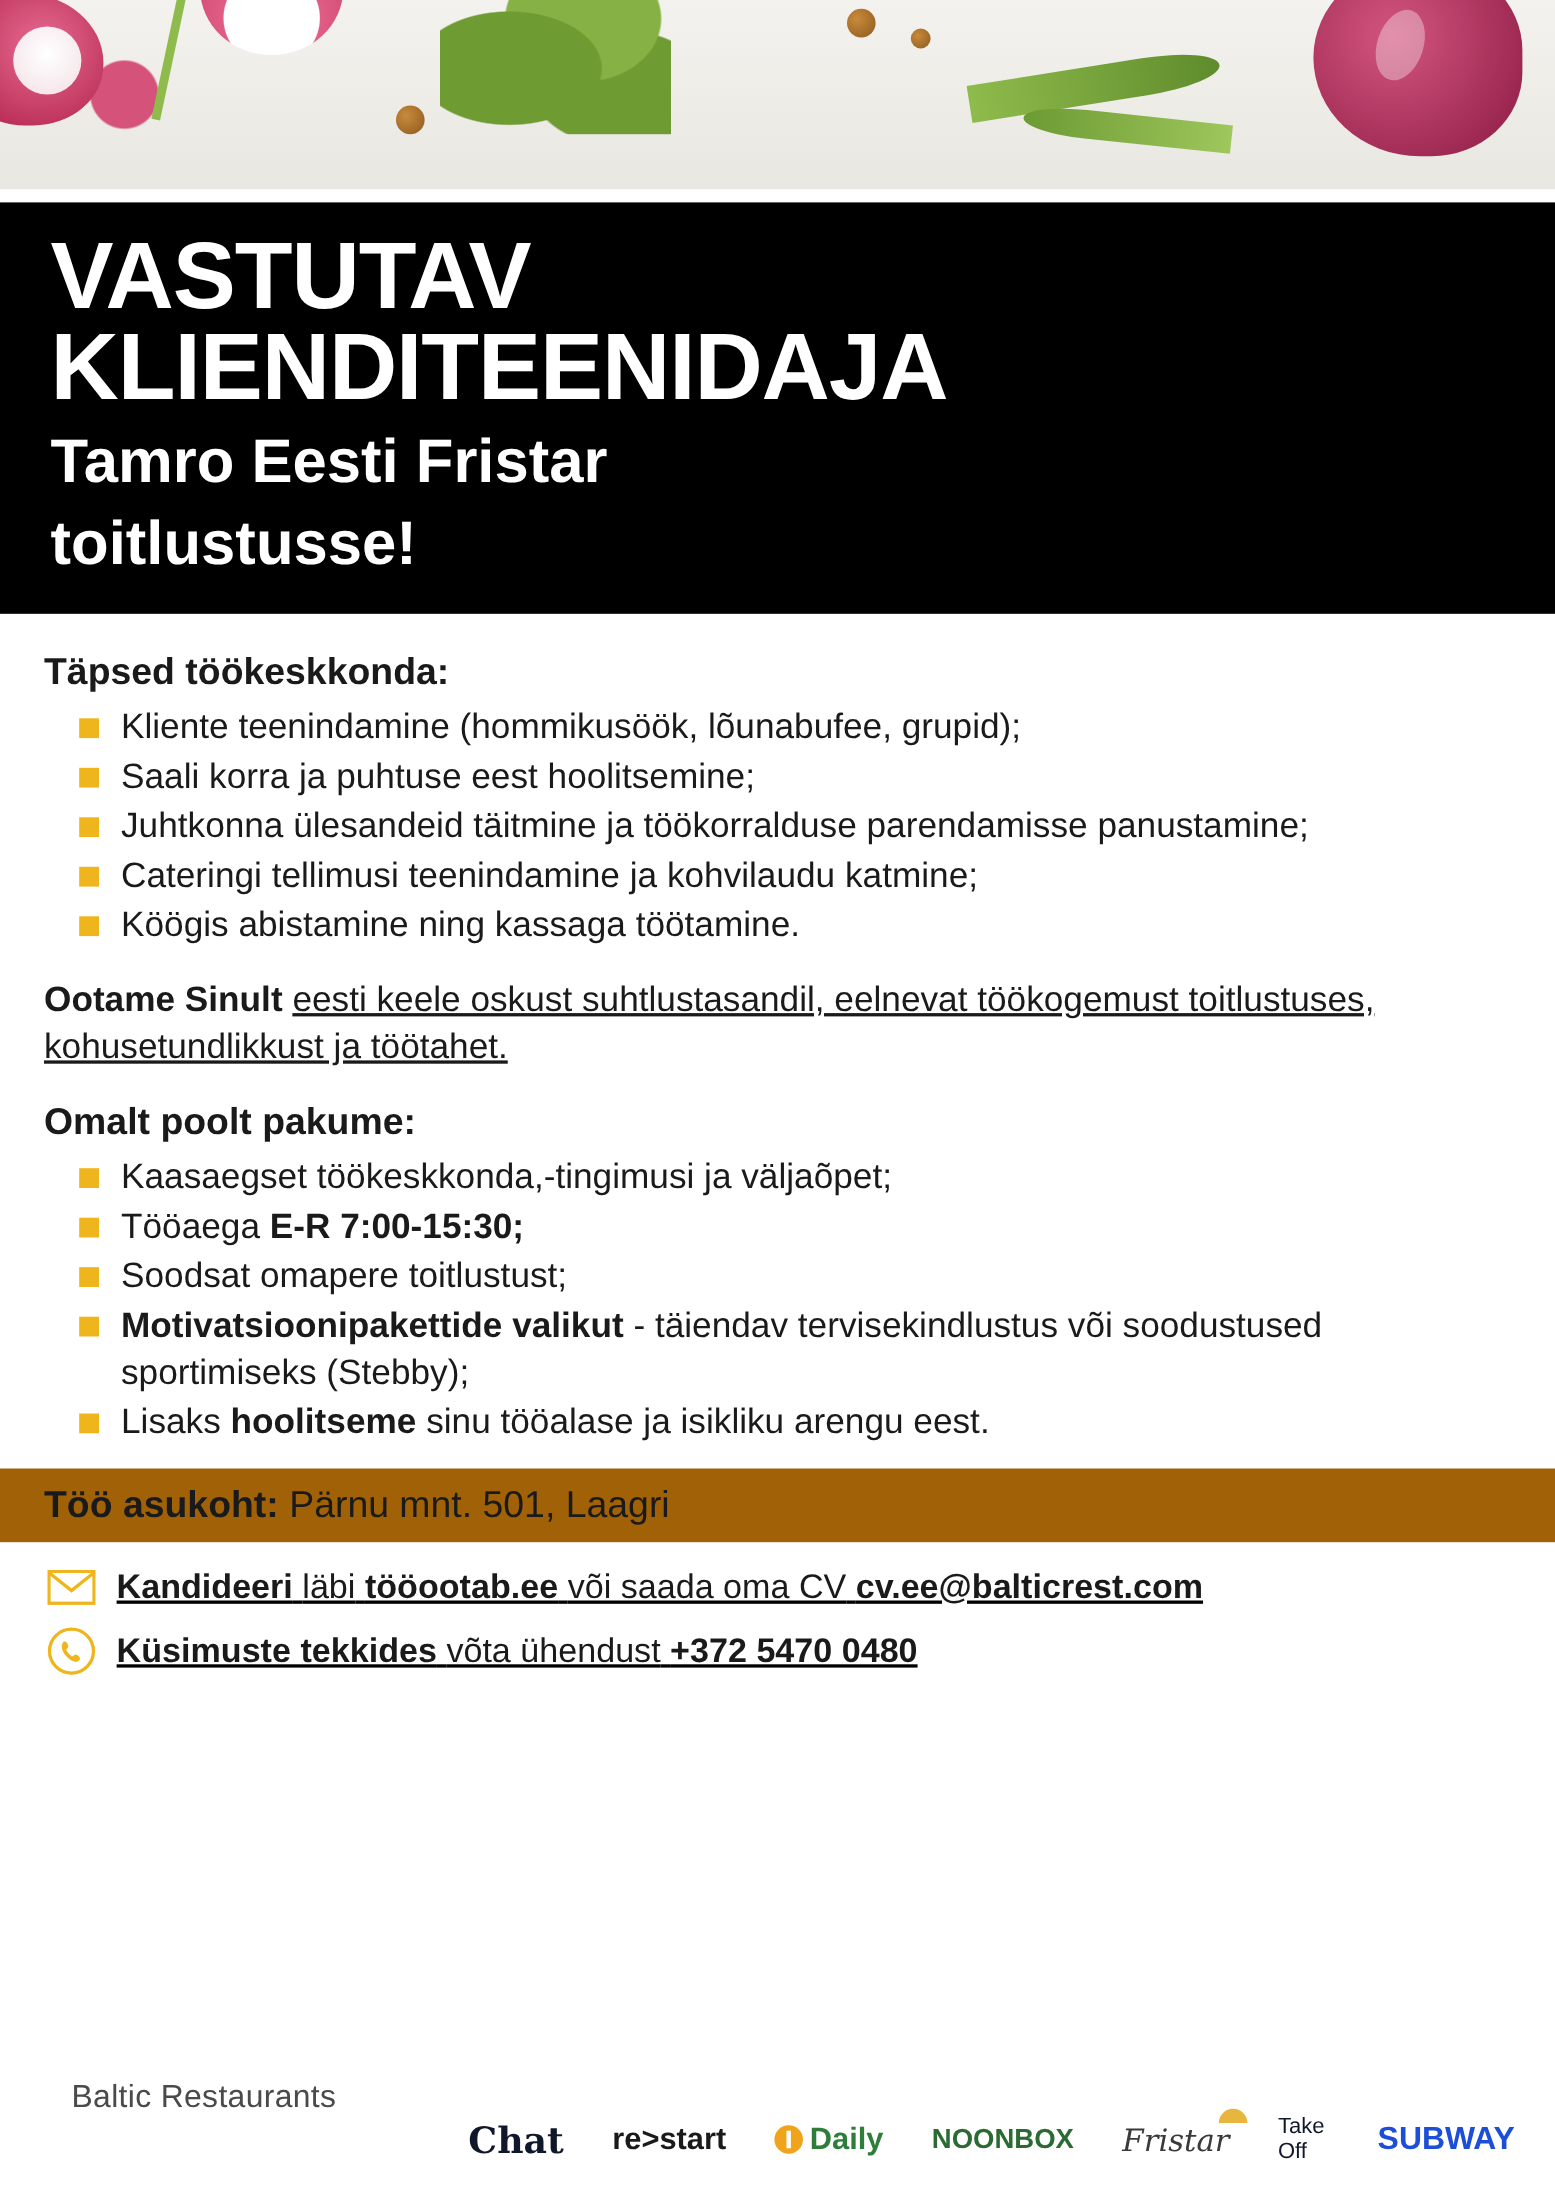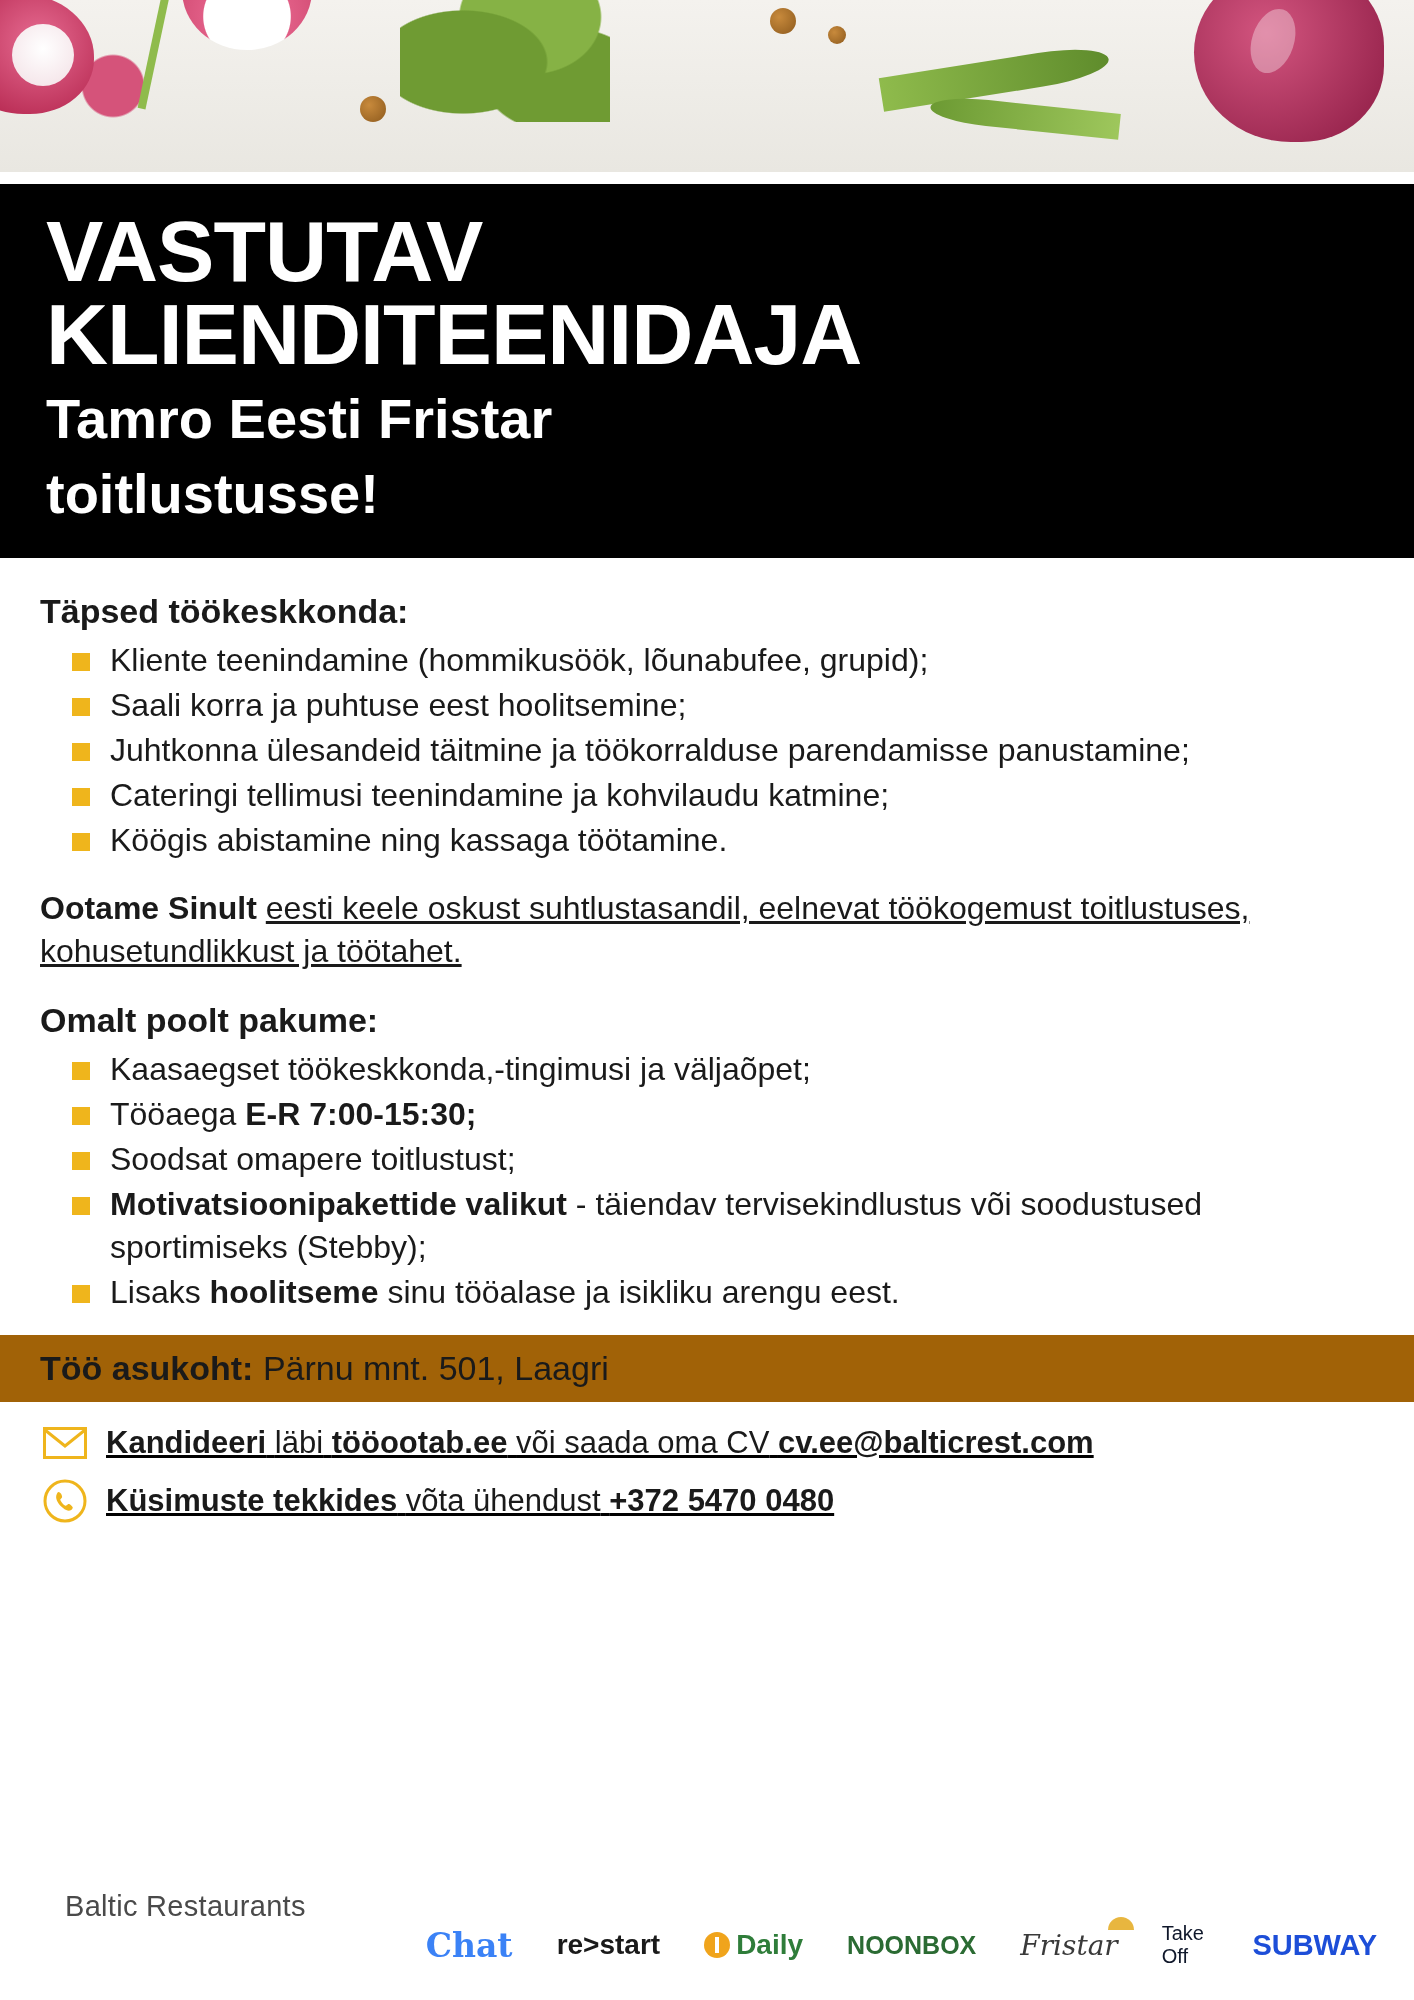--- a/index.html
+++ b/index.html
@@ -200,21 +200,21 @@
     letter-spacing: .3px;
     margin-right: 120px;
   }
   .brands {
     display: flex;
     align-items: center;
     gap: 44px;
     flex: 1;
     justify-content: flex-start;
   }
-  .b-chat { font-size: 33px; font-weight: bold; color: #3b82f6; font-family: "DejaVu Serif", serif; }
+  .b-chat { font-size: 33px; font-weight: bold; color: #0f172a; font-family: "DejaVu Serif", serif; }
   .b-restart { font-size: 28px; font-weight: bold; color: #1a1a1a; }
   .b-daily { font-size: 28px; font-weight: bold; color: #2f7d3a; display: flex; align-items: center; gap: 6px; }
   .b-daily .dot {
     width: 26px; height: 26px; border-radius: 50%;
     background: #f0a41c; display: inline-block;
     position: relative;
   }
   .b-daily .dot::after {
     content: "";
     position: absolute; left: 11px; top: 5px;

